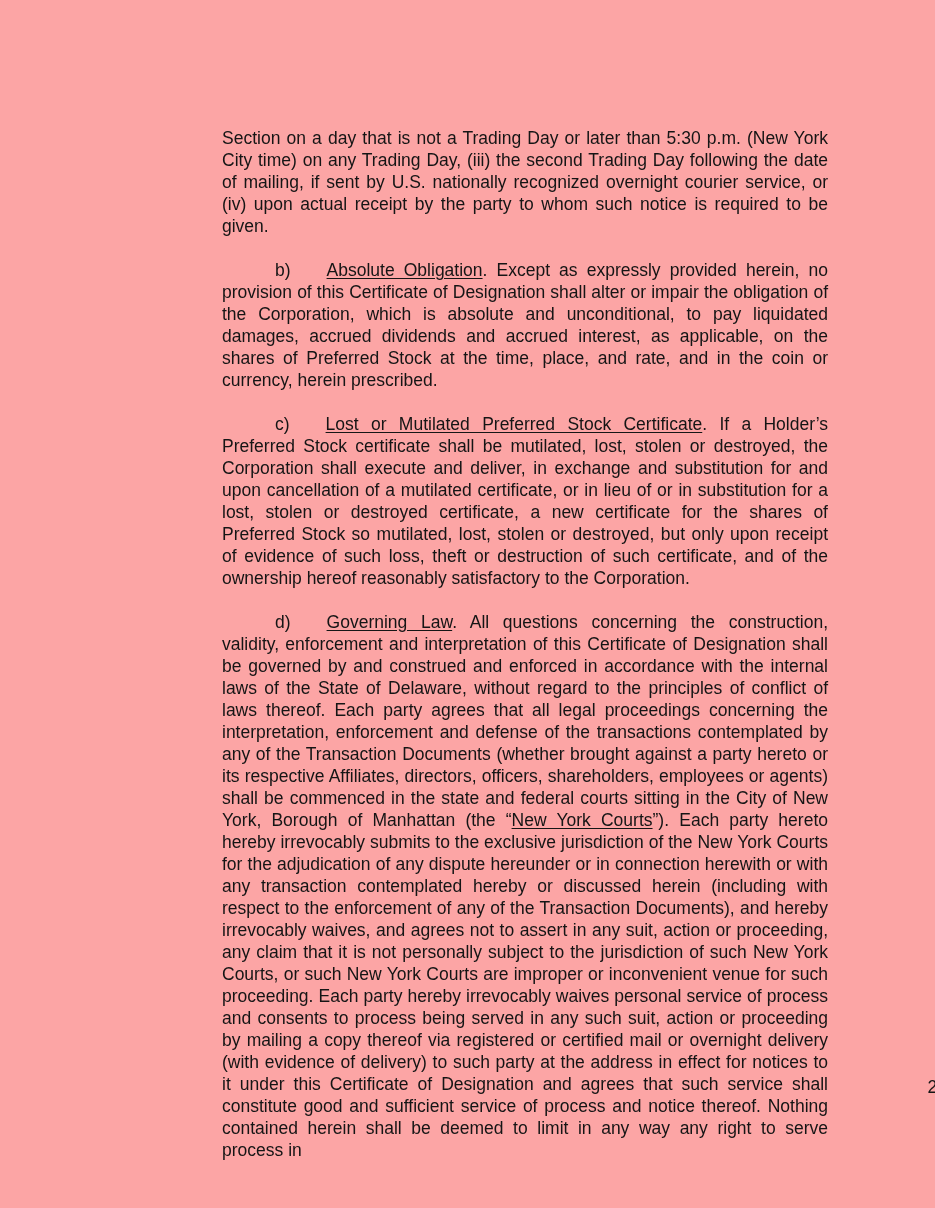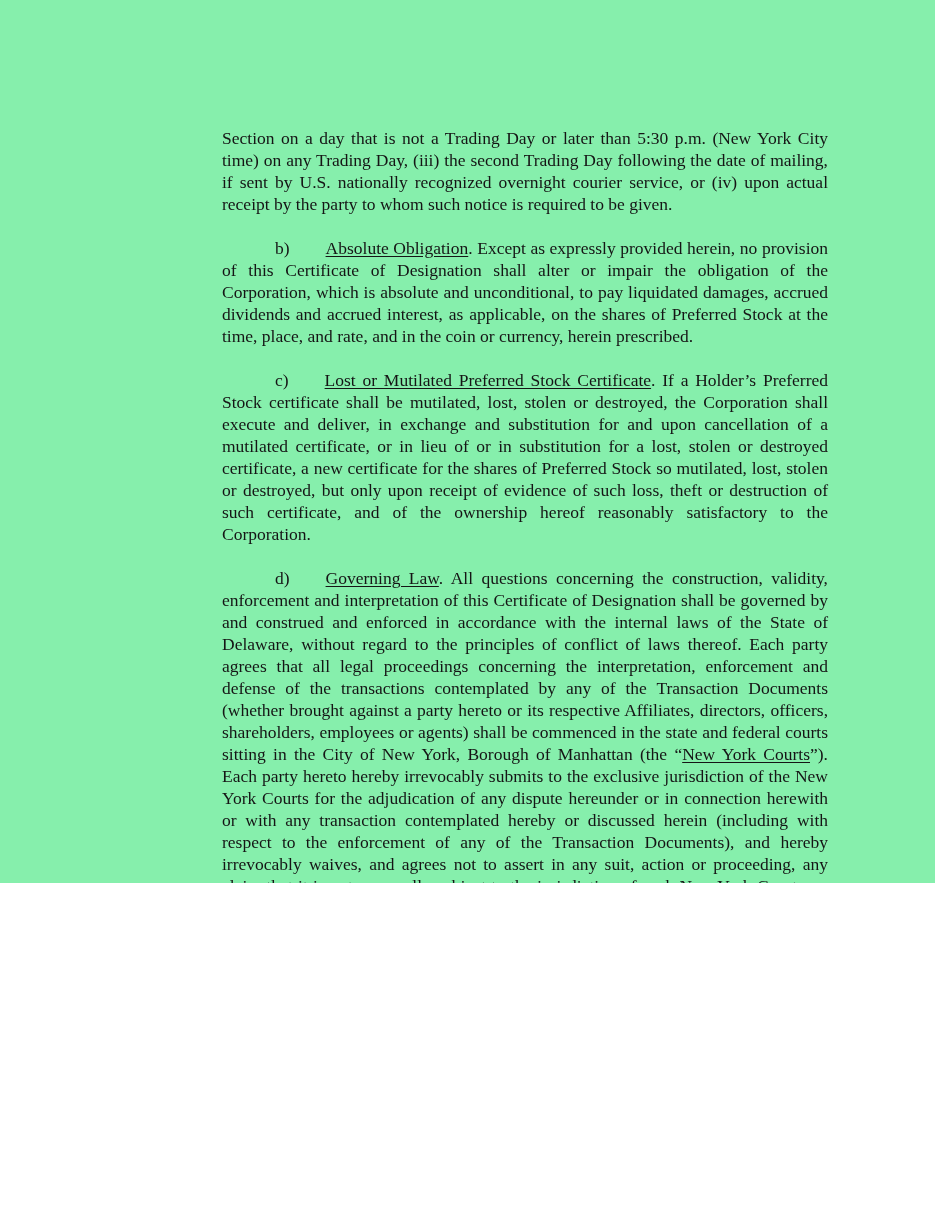--- a/index.html
+++ b/index.html
@@ -3,23 +3,23 @@
 <meta charset="utf-8">
 <style>
   html, body {
     margin: 0;
     padding: 0;
     background: #ffffff;
   }
   .page {
     position: relative;
     width: 935px;
-    height: 883px;
-    background: #86efac;
-    font-family: Liberation Serif, serif;
+    height: 1208px;
+    background: #fca5a5;
+    font-family: Liberation Sans, sans-serif;
     color: #151515;
     overflow: hidden;
   }
   .text-block {
     position: absolute;
     left: 222px;
     top: 127px;
     width: 606px;
     font-size: 17.5px;
     line-height: 22px;

